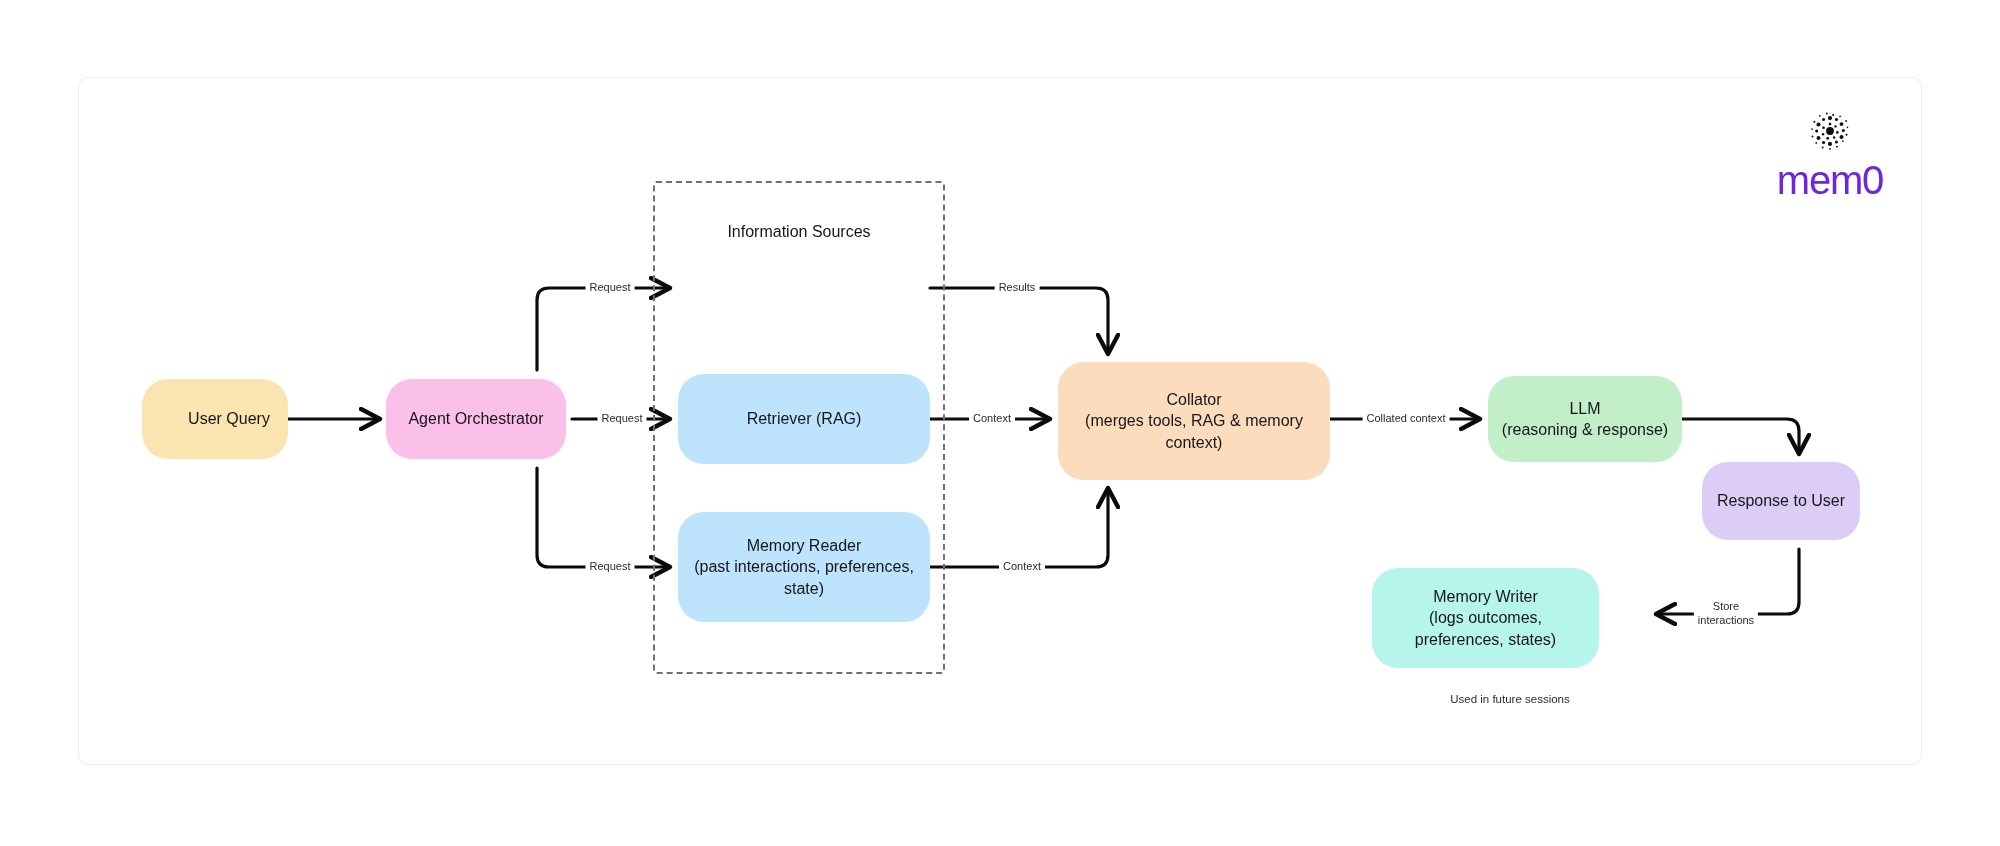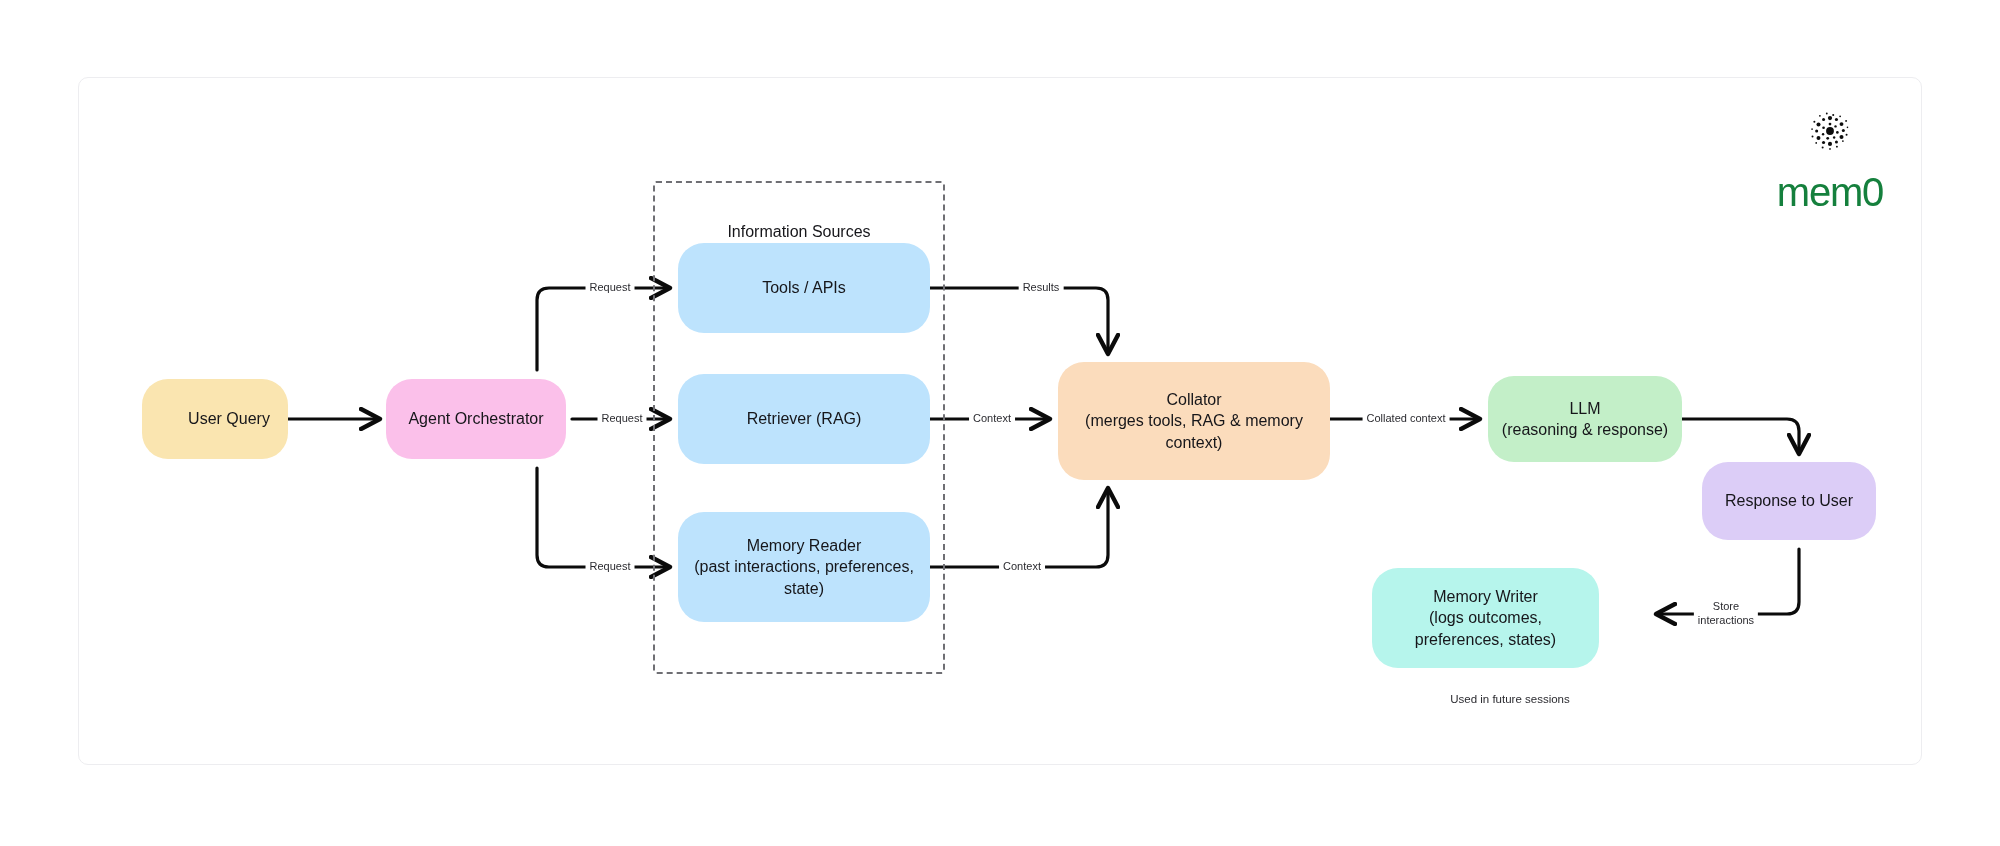--- a/index.html
+++ b/index.html
@@ -33,24 +33,24 @@
     left: 1770px;
     top: 108px;
     width: 120px;
     text-align: center;
     user-select: none;
   }
   #brand .wordmark {
     font-family: "Liberation Sans", sans-serif;
     font-size: 40px;
     font-weight: 400;
-    color: #15803d;
+    color: #6d28d9;
     letter-spacing: -1.2px;
     line-height: 1;
-    margin-top: 18px;
+    margin-top: 6px;
   }
   #brand .dotmark { display: block; margin: 0 auto; }
 
   
   #group-information-sources {
     position: absolute;
     left: 653px;
     top: 181px;
     width: 292px;
     height: 493px;
@@ -139,53 +139,52 @@
     <path class="edge-path" d="M 1330 419 L 1478 419" marker-end="url(#arrow)"></path>
 
     <path class="edge-path" d="M 1682 419 L 1787 419 Q 1799 419 1799 431 L 1799 452" marker-end="url(#arrow)"></path>
 
     <path class="edge-path" d="M 1799 549 L 1799 602 Q 1799 614 1787 614 L 1658 614" marker-end="url(#arrow)"></path>
   </svg>
 
   <div class="edge-label" style="left:610px; top:288px;">Request</div>
   <div class="edge-label" style="left:622px; top:419px;">Request</div>
   <div class="edge-label" style="left:610px; top:567px;">Request</div>
-  <div class="edge-label" style="left:1017px; top:288px;margin-left:24px;">Results</div>
+  <div class="edge-label" style="left:1017px; top:288px;">Results</div>
   <div class="edge-label" style="left:992px; top:419px;">Context</div>
   <div class="edge-label" style="left:1022px; top:567px;">Context</div>
   <div class="edge-label" style="left:1406px; top:419px;">Collated context</div>
   <div class="edge-label" style="left:1726px; top:614px;">Store
 interactions</div>
 
   <div class="note-label" style="left:1510px; top:699px;">Used in future sessions</div>
 
   <div id="group-information-sources">
     <div class="group-title">Information Sources</div>
   </div>
 
   <div class="node" style="left:142px; top:379px; width:146px; height:80px; background:#FAE5B0;padding-left:40px;">User Query</div>
 
   <div class="node" style="left:386px; top:379px; width:180px; height:80px; background:#FBC0EA;">Agent Orchestrator</div>
 
-  <div class="node" style="left:678px; top:243px; width:252px; height:90px; background:#BDE3FD;">Tools / APIs</div>
 
   <div class="node" style="left:678px; top:512px; width:252px; height:110px; background:#BDE3FD;">Memory Reader
 (past interactions, preferences,
 state)</div>
 
   <div class="node" style="left:678px; top:374px; width:252px; height:90px; background:#BDE3FD;">Retriever (RAG)</div>
 
   <div class="node" style="left:1058px; top:362px; width:272px; height:118px; background:#FBDCBC;">Collator
 (merges tools, RAG &amp; memory
 context)</div>
 
   <div class="node" style="left:1488px; top:376px; width:194px; height:86px; background:#C3EFC8;">LLM
 (reasoning &amp; response)</div>
 
-  <div class="node" style="left:1702px; top:462px; width:174px; height:78px; background:#DCCDF7;">Response to User</div>
+  <div class="node" style="left:1702px; top:462px; width:158px; height:78px; background:#DCCDF7;">Response to User</div>
 
   <div class="node" style="left:1372px; top:568px; width:227px; height:100px; background:#B6F5EC;">Memory Writer
 (logs outcomes,
 preferences, states)</div>
 
   <div id="brand">
     <svg class="dotmark" width="46" height="46" viewBox="0 0 100 100">
       <g fill="#0d0d0d">
         <circle cx="50" cy="50" r="8.5"></circle>
         <circle cx="50" cy="22" r="4.6"></circle>

